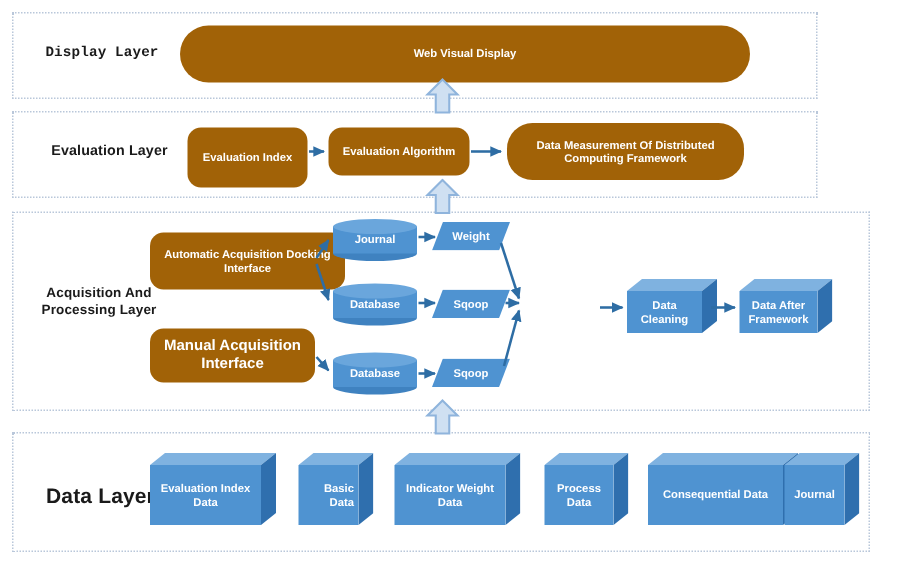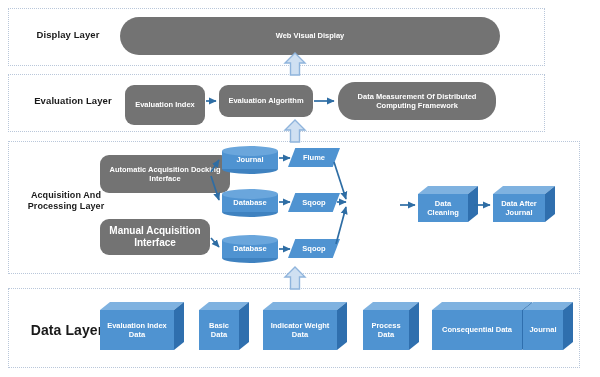--- a/index.html
+++ b/index.html
@@ -40,21 +40,21 @@
     font-weight:bold;
     line-height:1.22;
     padding:0 3px;
     box-sizing:border-box;
     pointer-events:none;
   }
 
   
   .rbox{
     position:absolute;
-    background:#737373;
+    background:#a16207;
     border-radius:9px;
     box-sizing:border-box;
   }
   .rbox.big{border-radius:26px;}
 
   
   .cyl{position:absolute;}
   .cyl .body{
     position:absolute;left:0;right:0;top:5px;bottom:5px;
     background:#4f93d1;
@@ -102,21 +102,21 @@
   
   .svgwrap{position:absolute;left:0;top:0;width:600px;height:377px;pointer-events:none;}
   .bigarrow{position:absolute;pointer-events:auto;}
 </style>
 </head>
 <body>
 
 <div id="canvas">
 
   <div class="panel" style="left:8px;top:8px;width:537px;height:58px;"></div>
-  <div class="panel-label" style="left:20px;top:29px;width:96px;font-size:9.5px;">Display Layer</div>
+  <div class="panel-label" style="left:20px;top:29px;width:96px;font-size:9.5px;font-family:Liberation Mono, monospace;">Display Layer</div>
 
   <div class="rbox big" style="left:120px;top:17px;width:380px;height:38px;">
     <span class="nodetext" style="font-size:7.5px;">Web Visual Display</span>
   </div>
 
   <div class="panel" style="left:8px;top:74px;width:537px;height:58px;"></div>
   <div class="panel-label" style="left:20px;top:95px;width:106px;font-size:9.5px;">Evaluation Layer</div>
 
   <div class="rbox" style="left:125px;top:85px;width:80px;height:40px;">
     <span class="nodetext" style="font-size:7.5px;">Evaluation Index</span>
@@ -157,21 +157,21 @@
 
   <div class="cyl" style="left:222px;top:235px;width:56px;height:28px;">
     <div class="bot"></div>
     <div class="body"></div>
     <div class="top"></div>
     <span class="nodetext" style="font-size:7.5px;">Database</span>
   </div>
 
   <div class="para" style="left:288px;top:148px;width:52px;height:19px;">
     <div class="shape"></div>
-    <span class="nodetext" style="font-size:7.5px;">Flume</span>
+    <span class="nodetext" style="font-size:7.5px;">Weight</span>
   </div>
 
   <div class="para" style="left:288px;top:193px;width:52px;height:19px;">
     <div class="shape"></div>
     <span class="nodetext" style="font-size:7.5px;">Sqoop</span>
   </div>
 
   <div class="para" style="left:288px;top:239px;width:52px;height:19px;">
     <div class="shape"></div>
     <span class="nodetext" style="font-size:7.5px;">Sqoop</span>
@@ -182,38 +182,38 @@
     <div class="face"></div>
     <div class="topf"></div>
     <div class="sidef"></div>
     <span class="nodetext" style="font-size:7.5px;">Data Cleaning</span>
   </div>
 
   <div class="cube" style="left:493px;top:186px;width:62px;height:36px;">
     <div class="face"></div>
     <div class="topf"></div>
     <div class="sidef"></div>
-    <span class="nodetext" style="font-size:7.5px;">Data After Journal</span>
+    <span class="nodetext" style="font-size:7.5px;">Data After Framework</span>
   </div>
 
   <div class="panel" style="left:8px;top:288px;width:572px;height:80px;"></div>
   <div class="panel-label" style="left:22px;top:322px;width:90px;font-size:14px;">Data Layer</div>
 
   <div class="cube" style="left:100px;top:302px;width:84px;height:48px;">
     <div class="face"></div>
     <div class="topf"></div>
     <div class="sidef"></div>
     <span class="nodetext" style="font-size:7.5px;">Evaluation Index Data</span>
   </div>
 
   <div class="cube" style="left:199px;top:302px;width:50px;height:48px;">
     <div class="face"></div>
     <div class="topf"></div>
     <div class="sidef"></div>
-    <span class="nodetext" style="font-size:7.5px;">Basic Data</span>
+    <span class="nodetext" style="font-size:7.5px;text-align:right;">Basic Data</span>
   </div>
 
   <div class="cube" style="left:263px;top:302px;width:84px;height:48px;">
     <div class="face"></div>
     <div class="topf"></div>
     <div class="sidef"></div>
     <span class="nodetext" style="font-size:7.5px;">Indicator Weight Data</span>
   </div>
 
   <div class="cube" style="left:363px;top:302px;width:56px;height:48px;">

